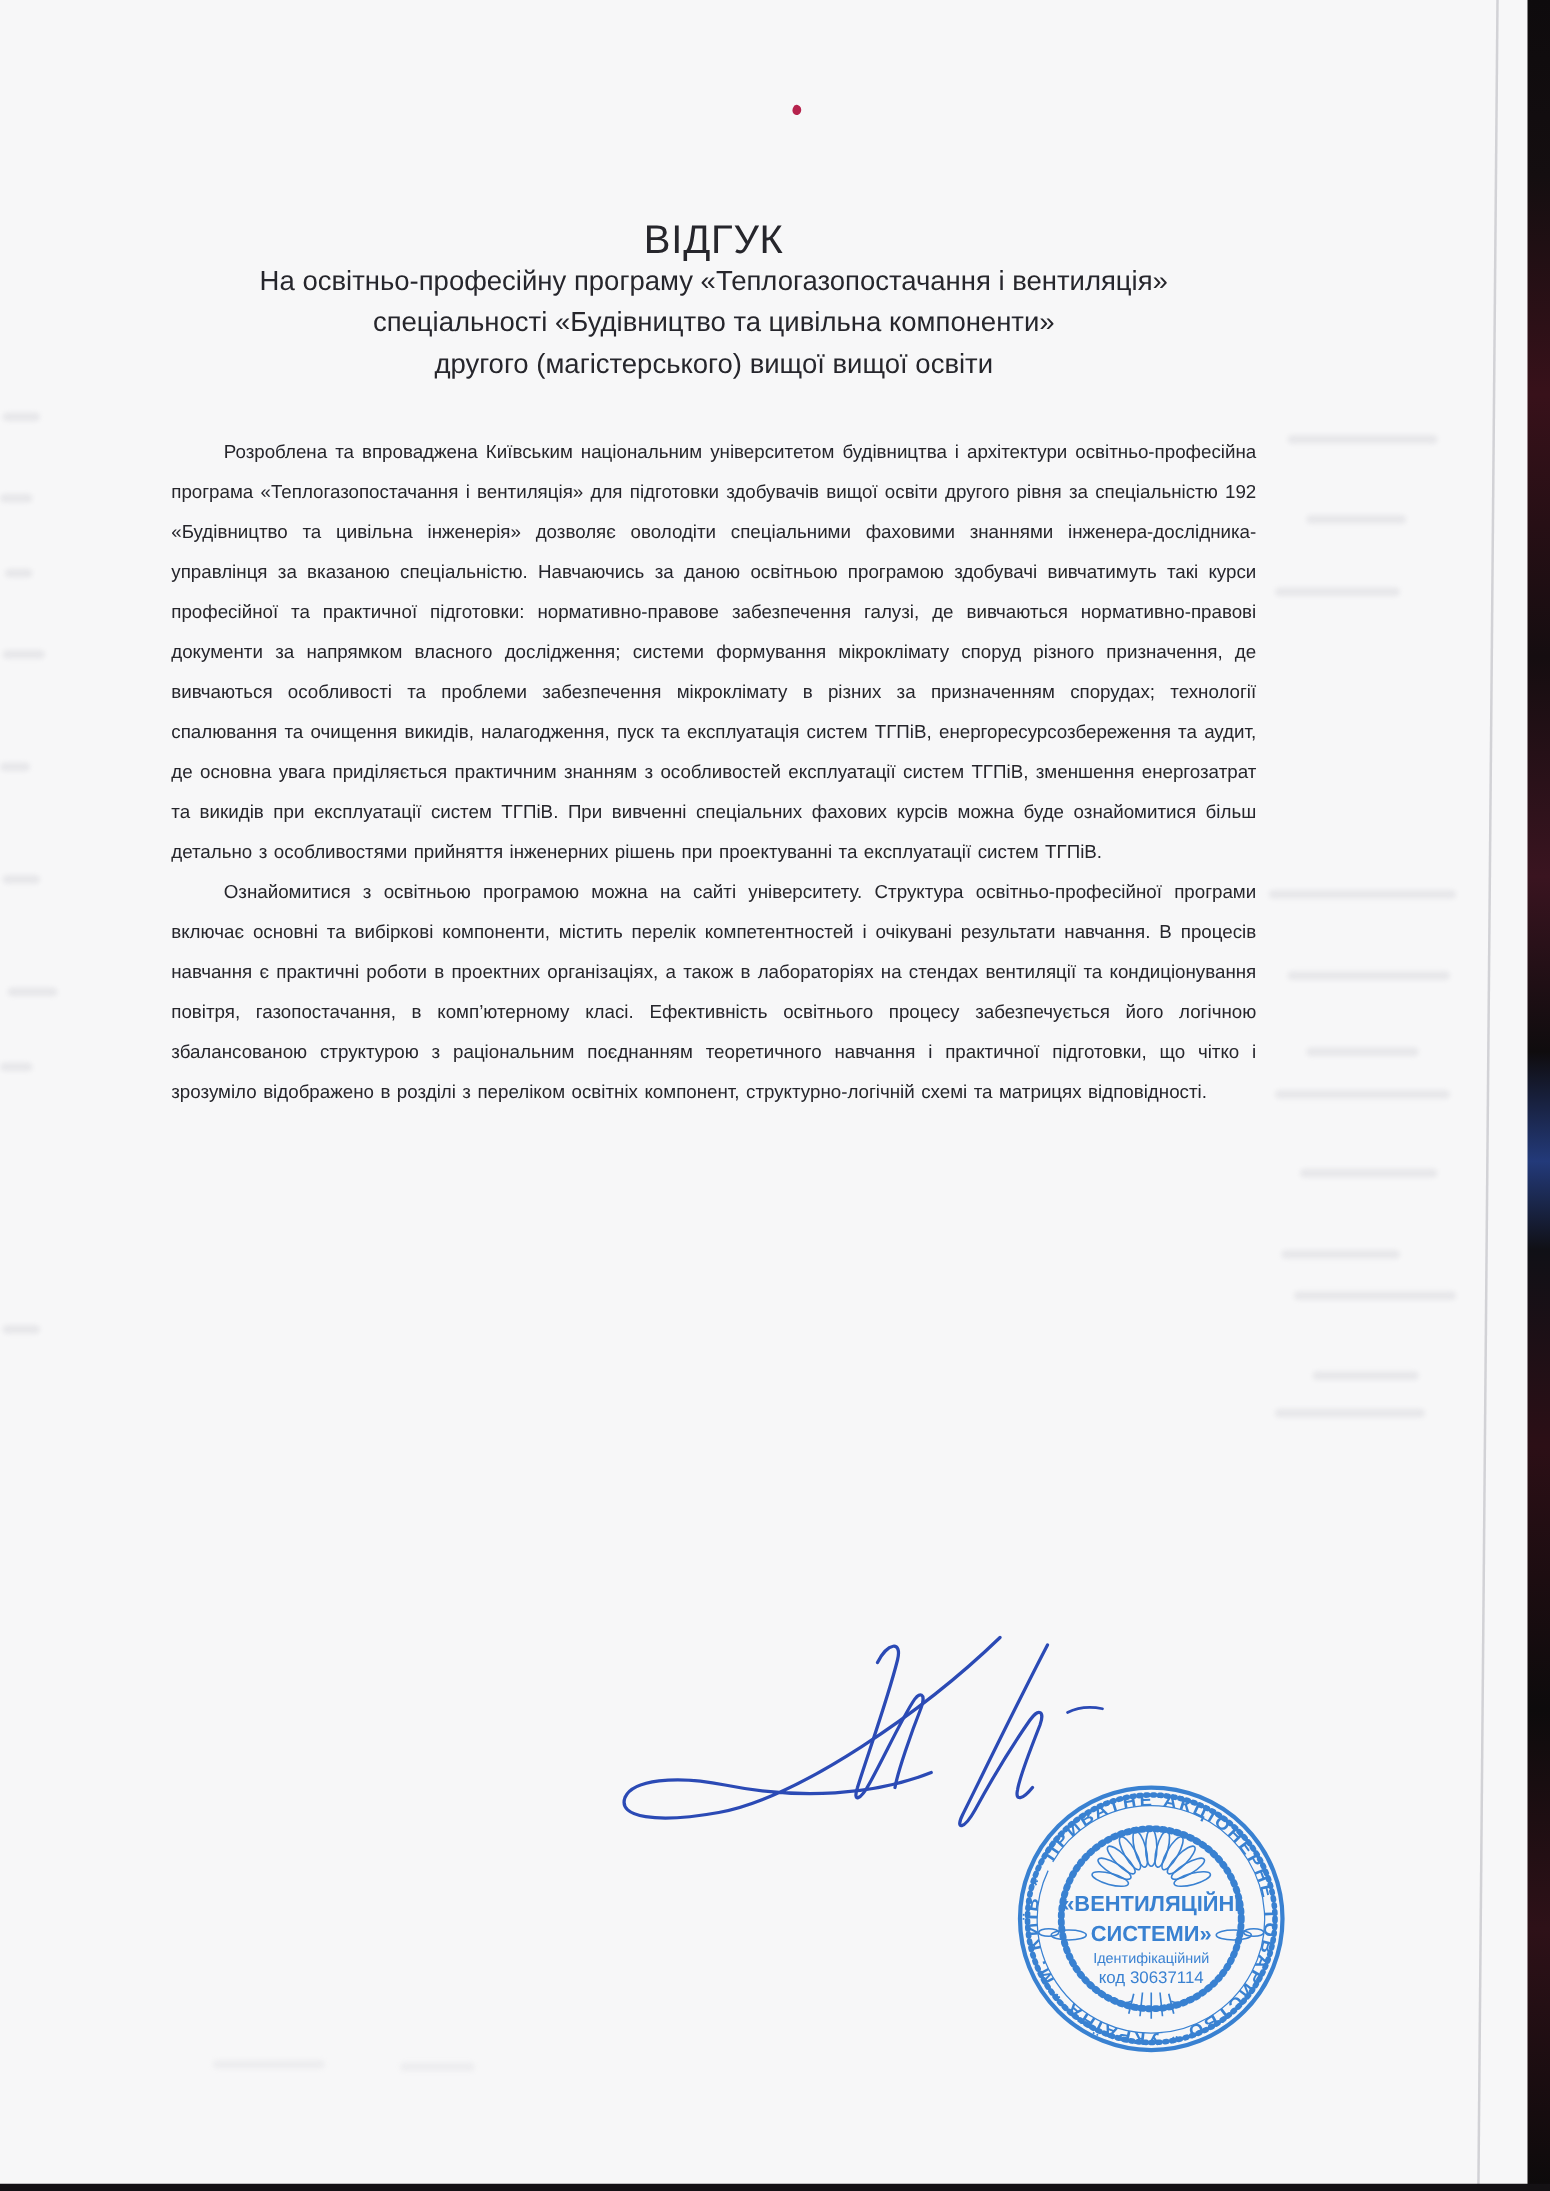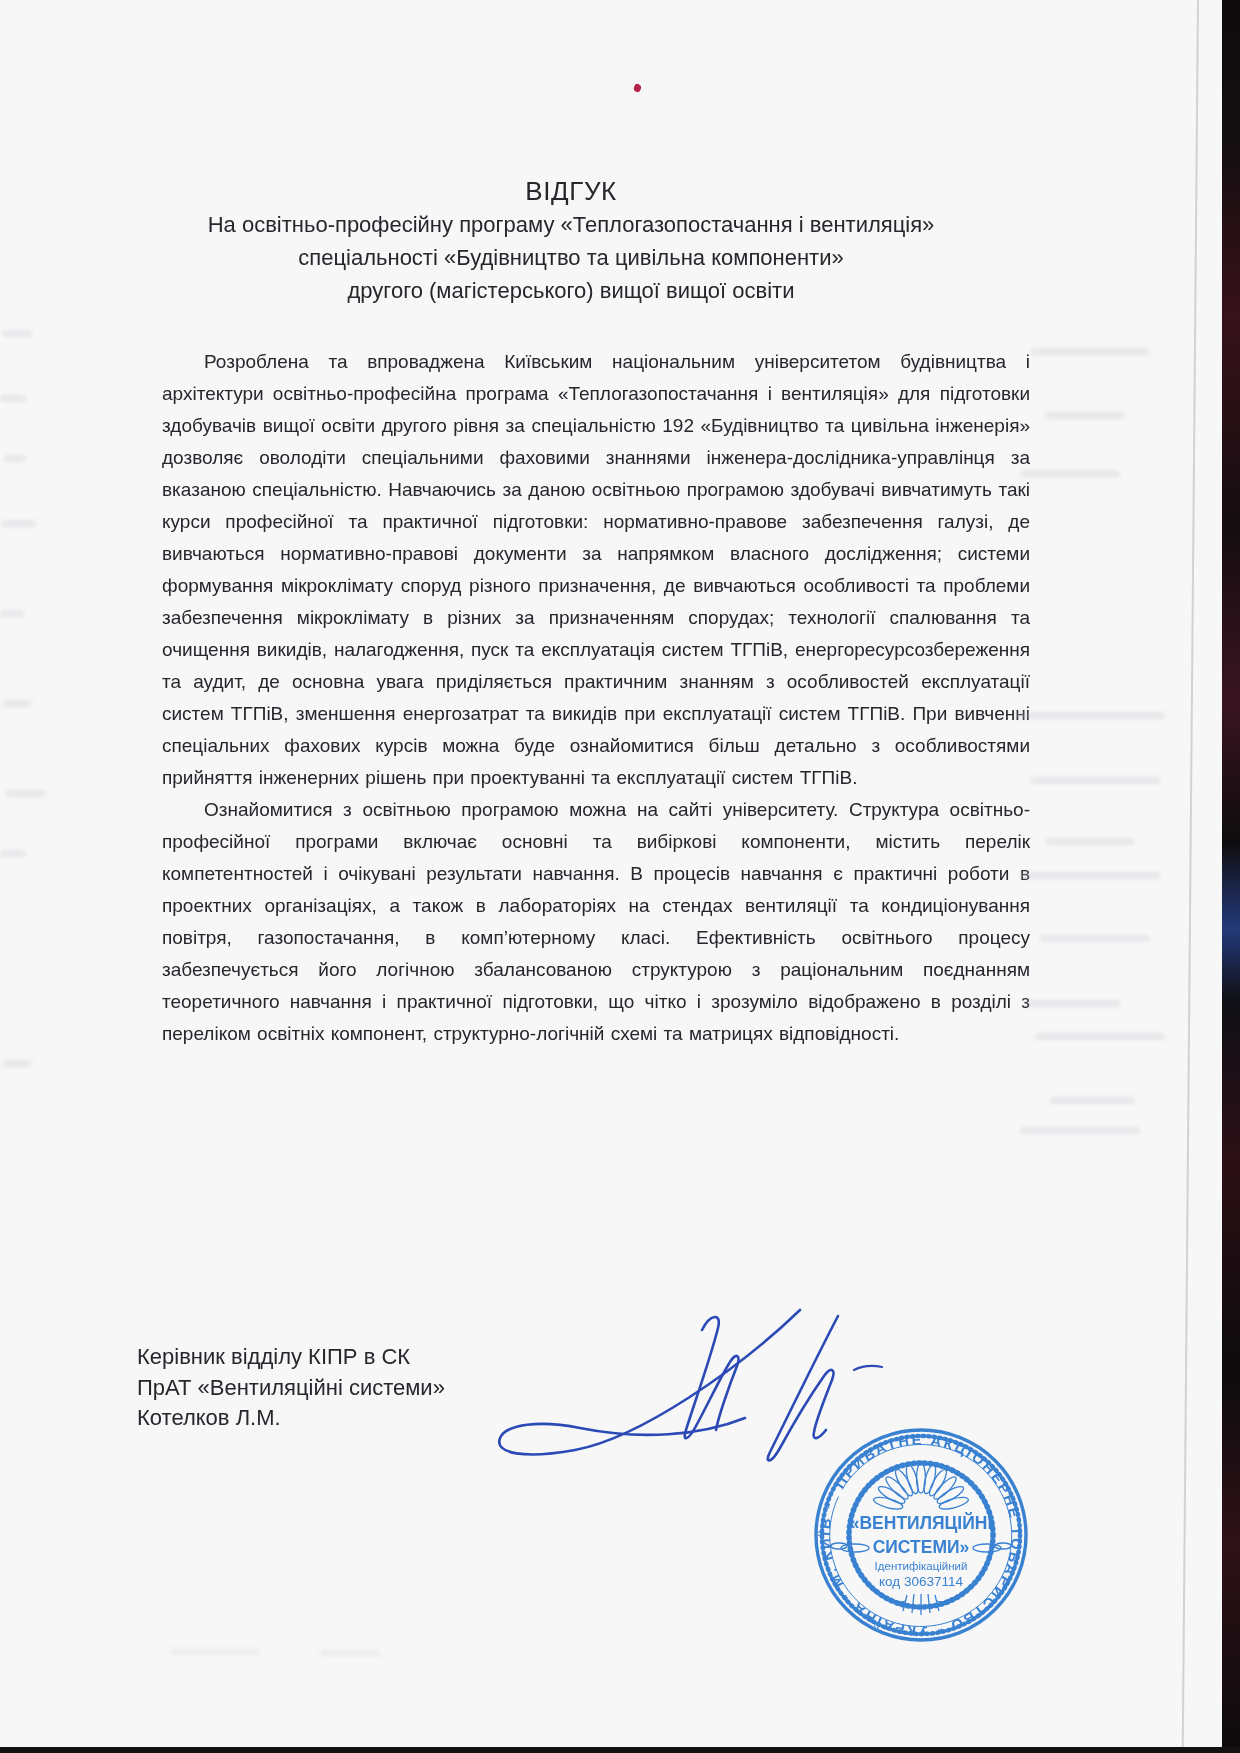--- a/index.html
+++ b/index.html
@@ -3,25 +3,25 @@
 <meta charset="utf-8">
 <style>
   html,body{margin:0;padding:0;background:#e8e8ea;}
   .page{
     position:relative;width:1240px;height:1753px;margin:0 auto;
     background:#f7f7f8;overflow:hidden;
     font-family:"Liberation Sans",sans-serif;color:#26262c;
   }
   
   .title-block{position:absolute;left:137px;top:174px;width:868px;text-align:center;}
-  .doc-title{font-size:26px;letter-spacing:.6px;line-height:34px;}
+  .doc-title{font-size:32px;letter-spacing:.6px;line-height:34px;}
   .subtitle{font-size:22px;line-height:33px;}
   .body-block{
     position:absolute;left:137px;top:346px;width:868px;
-    font-size:19px;line-height:32px;text-align:justify;margin-left:25px;
+    font-size:15px;line-height:32px;text-align:justify;
   }
   .body-block p{margin:0;text-indent:42px;word-spacing:1px;}
   .signoff{position:absolute;left:137px;top:1342px;font-size:22px;line-height:30.5px;}
   
   .signature{position:absolute;left:470px;top:1278px;width:420px;height:200px;}
   
   .stamp{position:absolute;left:803px;top:1417px;width:236px;height:236px;opacity:.93;}
   .stamp text{font-family:"Liberation Sans",sans-serif;}
   
   .edge-band{
@@ -51,25 +51,20 @@
     <div class="subtitle">На освітньо-професійну програму «Теплогазопостачання і вентиляція»</div>
     <div class="subtitle">спеціальності «Будівництво та цивільна компоненти»</div>
     <div class="subtitle">другого (магістерського) вищої вищої освіти</div>
   </div>
 
   <div class="body-block">
     <p>Розроблена та впроваджена Київським національним університетом будівництва і архітектури освітньо-професійна програма «Теплогазопостачання і вентиляція» для підготовки здобувачів вищої освіти другого рівня за спеціальністю 192 «Будівництво та цивільна інженерія» дозволяє  оволодіти спеціальними фаховими знаннями інженера-дослідника-управлінця за вказаною спеціальністю. Навчаючись за даною освітньою програмою здобувачі вивчатимуть такі курси професійної та практичної підготовки: нормативно-правове забезпечення галузі, де вивчаються нормативно-правові документи за напрямком власного дослідження;  системи формування мікроклімату  споруд різного призначення, де вивчаються особливості та проблеми забезпечення мікроклімату в різних за призначенням спорудах; технології спалювання та очищення викидів, налагодження, пуск та експлуатація систем ТГПіВ, енергоресурсозбереження та аудит, де основна увага приділяється практичним знанням з  особливостей експлуатації систем ТГПіВ, зменшення енергозатрат та викидів при експлуатації систем  ТГПіВ. При вивченні спеціальних фахових курсів можна буде ознайомитися більш детально з особливостями прийняття інженерних рішень при проектуванні та експлуатації систем ТГПіВ.</p>
     <p>Ознайомитися з освітньою програмою можна на сайті університету. Структура освітньо-професійної програми включає основні та вибіркові компоненти, містить перелік компетентностей і очікувані результати навчання. В процесів навчання є практичні роботи в проектних організаціях, а також в лабораторіях на стендах вентиляції та кондиціонування повітря, газопостачання, в комп’ютерному класі. Ефективність освітнього процесу забезпечується його логічною збалансованою структурою з раціональним поєднанням теоретичного навчання і практичної підготовки, що чітко і зрозуміло відображено в розділі з переліком освітніх компонент, структурно-логічній схемі та матрицях відповідності.</p>
   </div>
 
-  <div class="signoff">
-    <div>Керівник відділу КІПР в СК</div>
-    <div>ПрАТ «Вентиляційні системи»</div>
-    <div>Котелков Л.М.</div>
-  </div>
 
   <svg class="signature" viewBox="0 0 420 200" fill="none" stroke="#2b4ab5" stroke-width="2.6" stroke-linecap="round" stroke-linejoin="round">
     <path d="M 330 32 C 270 90, 170 160, 105 172 C 55 181, 24 176, 30 160 C 36 146, 70 142, 110 150 C 170 162, 230 158, 275 140"></path>
     <path d="M 232 52 C 240 36, 252 34, 248 50 C 240 82, 222 132, 216 152 C 212 164, 218 163, 226 148 C 238 126, 250 100, 260 84 C 266 74, 271 77, 267 88 C 259 108, 248 140, 246 152"></path>
     <path d="M 368 38 C 344 84, 312 150, 300 174 C 294 186, 301 186, 310 170 C 322 148, 340 118, 354 98 C 361 88, 366 91, 362 102 C 355 120, 346 142, 344 154 C 342 163, 348 162, 356 152"></path>
     <path d="M 384 92 C 392 88, 402 87, 412 89" stroke-width="2.2"></path>
   </svg>
 
   <svg class="stamp" viewBox="0 0 236 236">
     <g stroke="#2b79cf" fill="none">

